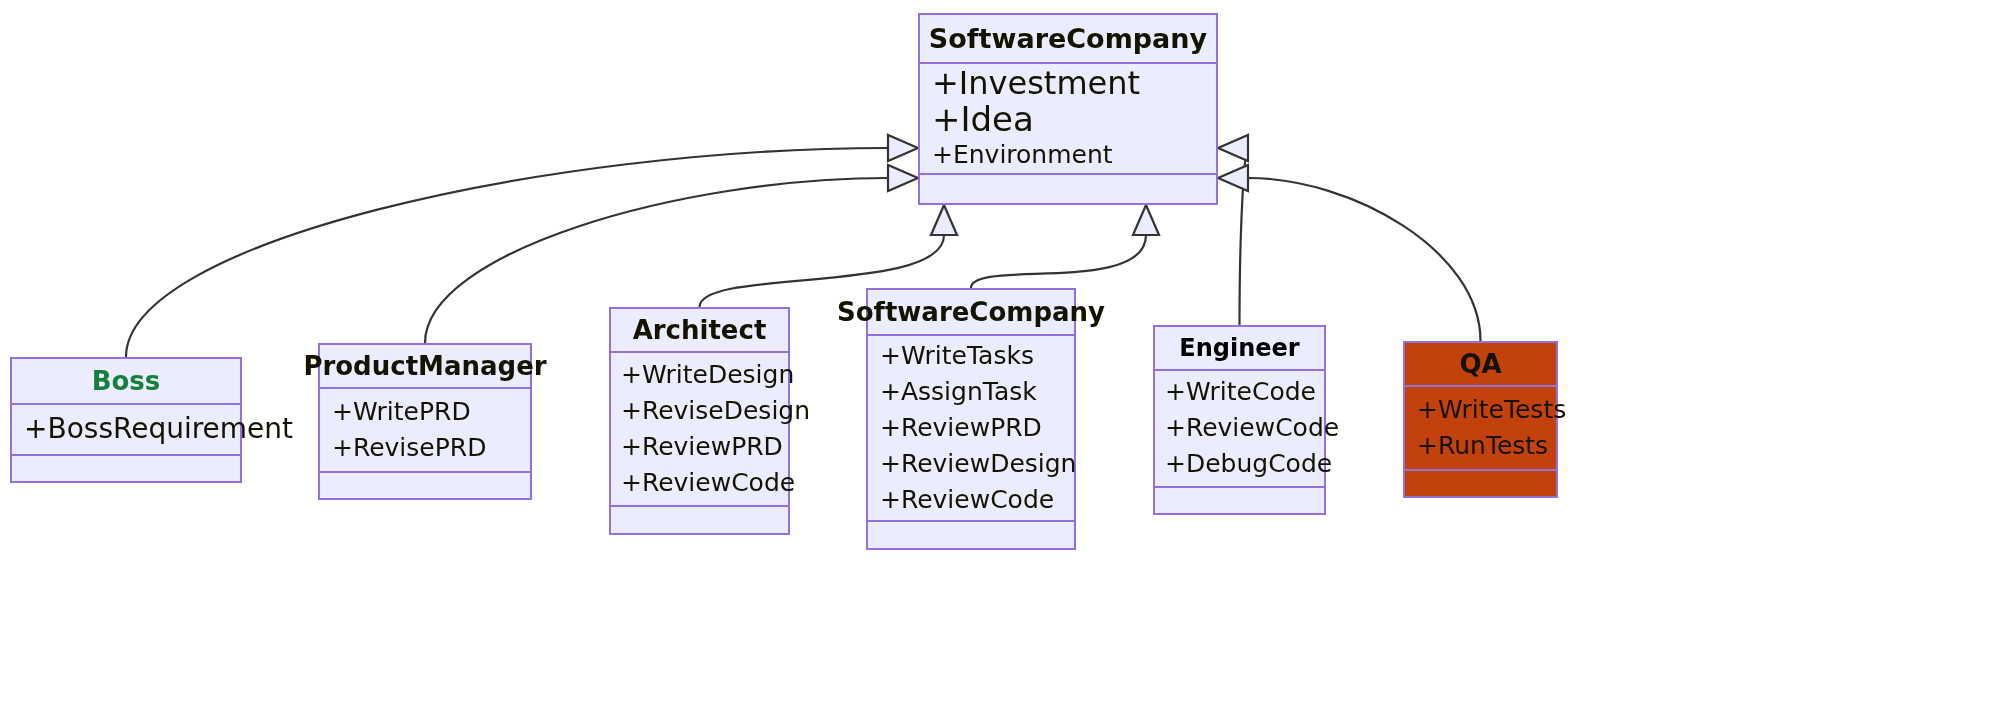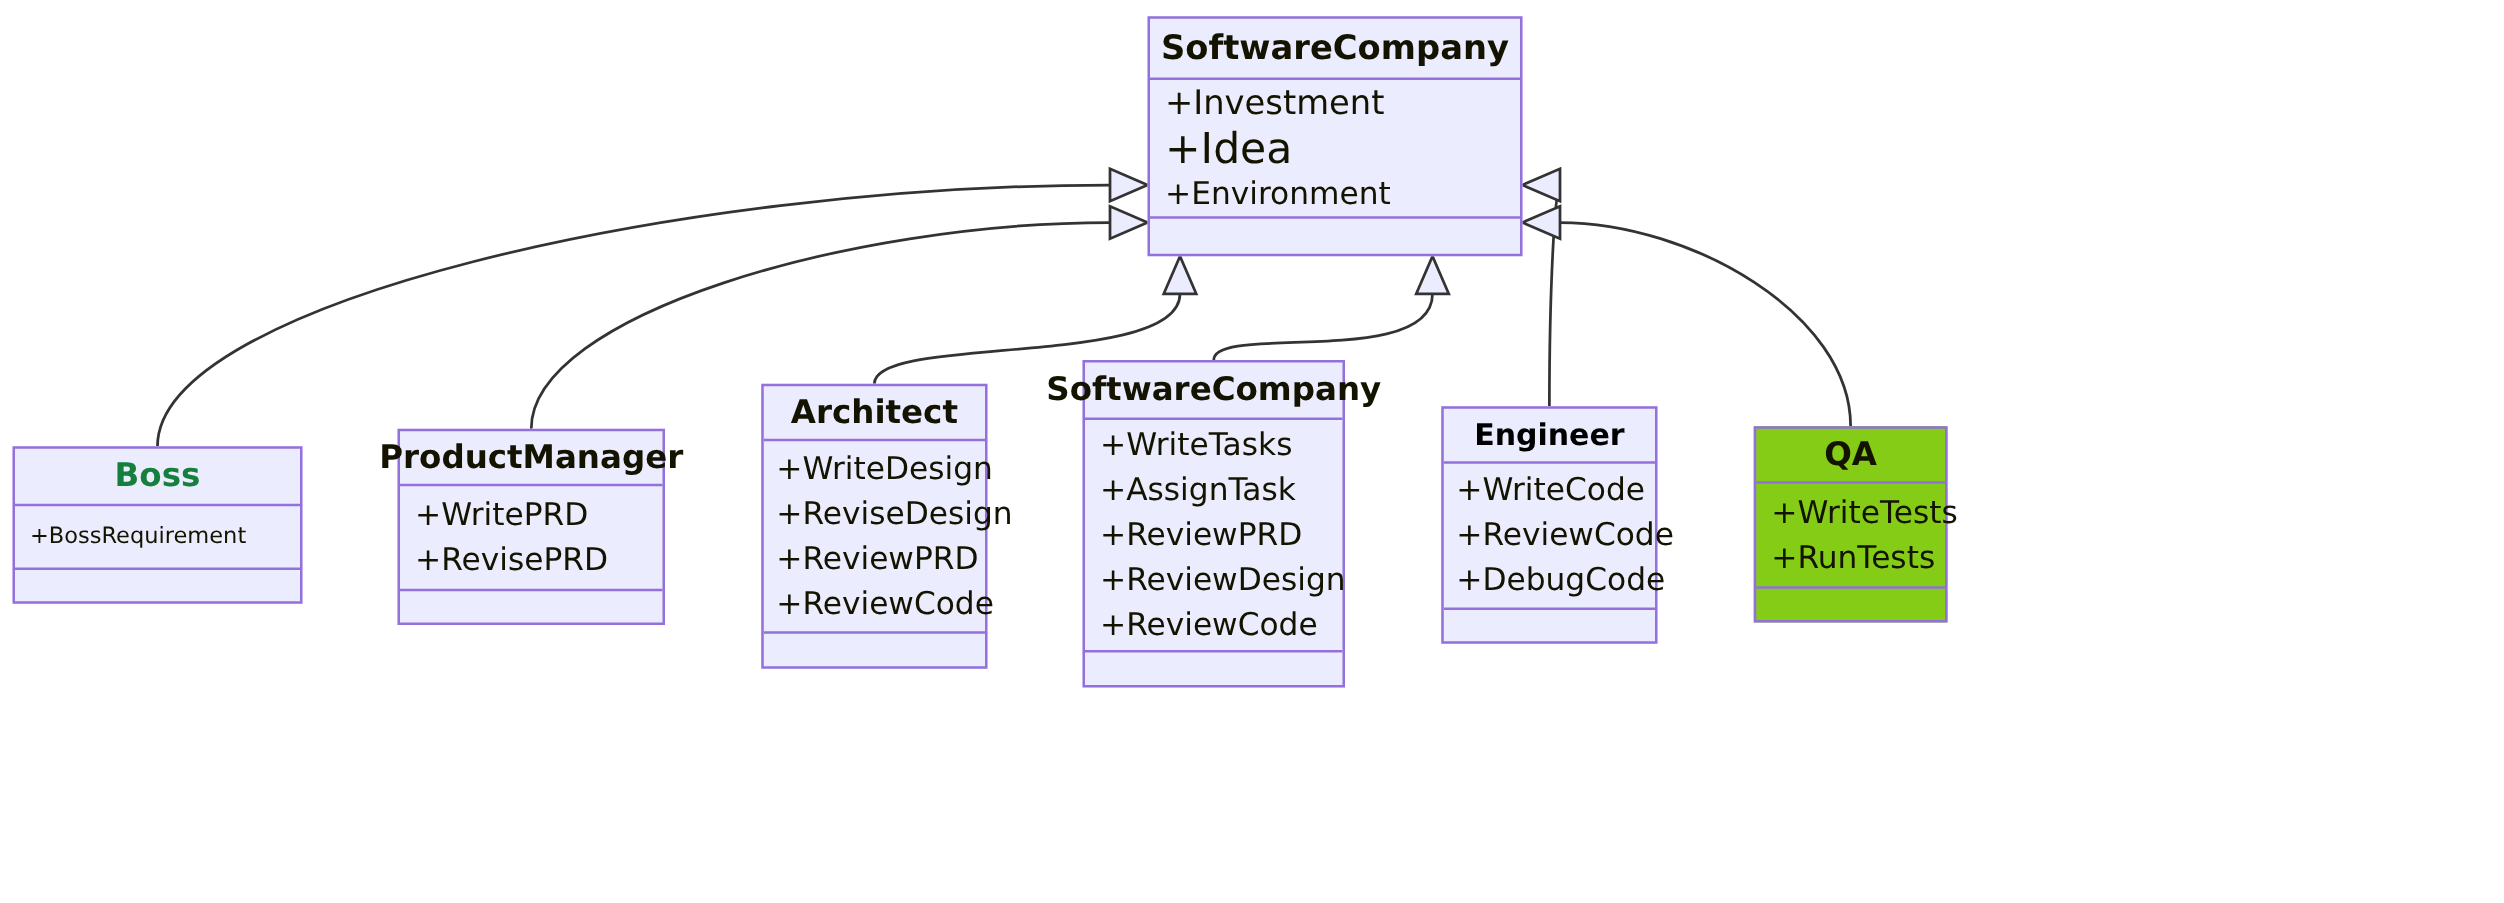--- a/index.html
+++ b/index.html
@@ -63,30 +63,30 @@
         <polygon points="1218,148 1248,135 1248,161" fill="#ECECFF" stroke="#333333" stroke-width="2.2"></polygon>
       </g>
       <g>
         <path d="M 1480.5 341 C 1480.5 251.35, 1352.625 178, 1248 178" fill="none" stroke="#333333" stroke-width="2.2"></path>
         <polygon points="1218,178 1248,165 1248,191" fill="#ECECFF" stroke="#333333" stroke-width="2.2"></polygon>
       </g>
     </svg>
 <div class="uml-class" style="left: 918px; top: 13px; width: 300px; height: 192px; background: rgb(236, 236, 255); border-color: rgb(147, 112, 219);">
       <div class="uml-title" style="height: 50px; font-size: 27px; color: rgb(19, 19, 0); border-bottom-color: rgb(147, 112, 219);">SoftwareCompany</div>
       <div class="uml-attrs" style="height: 112px; border-bottom-color: rgb(147, 112, 219); padding-left: 12px;">
-        <div class="uml-attr" style="font-size: 27px; line-height: 36px; color: rgb(19, 19, 0);">+Investment</div>
+        <div class="uml-attr" style="font-size: 32px; line-height: 36px; color: rgb(19, 19, 0);">+Investment</div>
         <div class="uml-attr" style="font-size: 34px; line-height: 36px; color: rgb(19, 19, 0);">+Idea</div>
         <div class="uml-attr" style="font-size: 25px; line-height: 36px; color: rgb(19, 19, 0);">+Environment</div>
       </div>
       <div class="uml-methods" style="height: 28px; padding-left: 12px;"></div>
     </div>
     <div class="uml-class" style="left: 10px; top: 357px; width: 232px; height: 126px; background: rgb(236, 236, 255); border-color: rgb(147, 112, 219);">
       <div class="uml-title" style="height: 47px; font-size: 26px; color: #15803d; border-bottom-color: rgb(147, 112, 219);">Boss</div>
       <div class="uml-attrs" style="height: 53px; border-bottom-color: rgb(147, 112, 219); padding-left: 12px;">
-        <div class="uml-attr" style="font-size: 18px; line-height: 36px; color: rgb(19, 19, 0);">+BossRequirement</div>
+        <div class="uml-attr" style="font-size: 28px; line-height: 36px; color: rgb(19, 19, 0);">+BossRequirement</div>
       </div>
       <div class="uml-methods" style="height: 26px; padding-left: 12px;"></div>
     </div>
     <div class="uml-class" style="left: 318px; top: 343px; width: 214px; height: 157px; background: rgb(236, 236, 255); border-color: rgb(147, 112, 219);">
       <div class="uml-title" style="height: 45px; font-size: 26px; color: rgb(19, 19, 0); border-bottom-color: rgb(147, 112, 219);">ProductManager</div>
       <div class="uml-attrs" style="height: 86px; border-bottom-color: rgb(147, 112, 219); padding-left: 12px;">
         <div class="uml-attr" style="font-size: 25px; line-height: 36px; color: rgb(19, 19, 0);">+WritePRD</div>
         <div class="uml-attr" style="font-size: 25px; line-height: 36px; color: rgb(19, 19, 0);">+RevisePRD</div>
       </div>
       <div class="uml-methods" style="height: 26px; padding-left: 12px;"></div>
@@ -114,21 +114,21 @@
     </div>
     <div class="uml-class" style="left: 1153px; top: 325px; width: 173px; height: 190px; background: rgb(236, 236, 255); border-color: rgb(147, 112, 219);">
       <div class="uml-title" style="height: 45px; font-size: 24px; color: #000000; border-bottom-color: rgb(147, 112, 219);">Engineer</div>
       <div class="uml-attrs" style="height: 119px; border-bottom-color: rgb(147, 112, 219); padding-left: 10px;">
         <div class="uml-attr" style="font-size: 25px; line-height: 36px; color: rgb(19, 19, 0);">+WriteCode</div>
         <div class="uml-attr" style="font-size: 25px; line-height: 36px; color: rgb(19, 19, 0);">+ReviewCode</div>
         <div class="uml-attr" style="font-size: 25px; line-height: 36px; color: rgb(19, 19, 0);">+DebugCode</div>
       </div>
       <div class="uml-methods" style="height: 26px; padding-left: 10px;"></div>
     </div>
-    <div class="uml-class" style="left: 1403px; top: 341px; width: 155px; height: 157px; background: #84cc16; border-color: rgb(147, 112, 219);">
+    <div class="uml-class" style="left: 1403px; top: 341px; width: 155px; height: 157px; background: #c2410c; border-color: rgb(147, 112, 219);">
       <div class="uml-title" style="height: 45px; font-size: 26px; color: rgb(19, 19, 0); border-bottom-color: rgb(147, 112, 219);">QA</div>
       <div class="uml-attrs" style="height: 86px; border-bottom-color: rgb(147, 112, 219); padding-left: 12px;">
         <div class="uml-attr" style="font-size: 25px; line-height: 36px; color: rgb(19, 19, 0);">+WriteTests</div>
         <div class="uml-attr" style="font-size: 25px; line-height: 36px; color: rgb(19, 19, 0);">+RunTests</div>
       </div>
       <div class="uml-methods" style="height: 26px; padding-left: 12px;"></div>
     </div>
   </div>
 
 </body></html>

